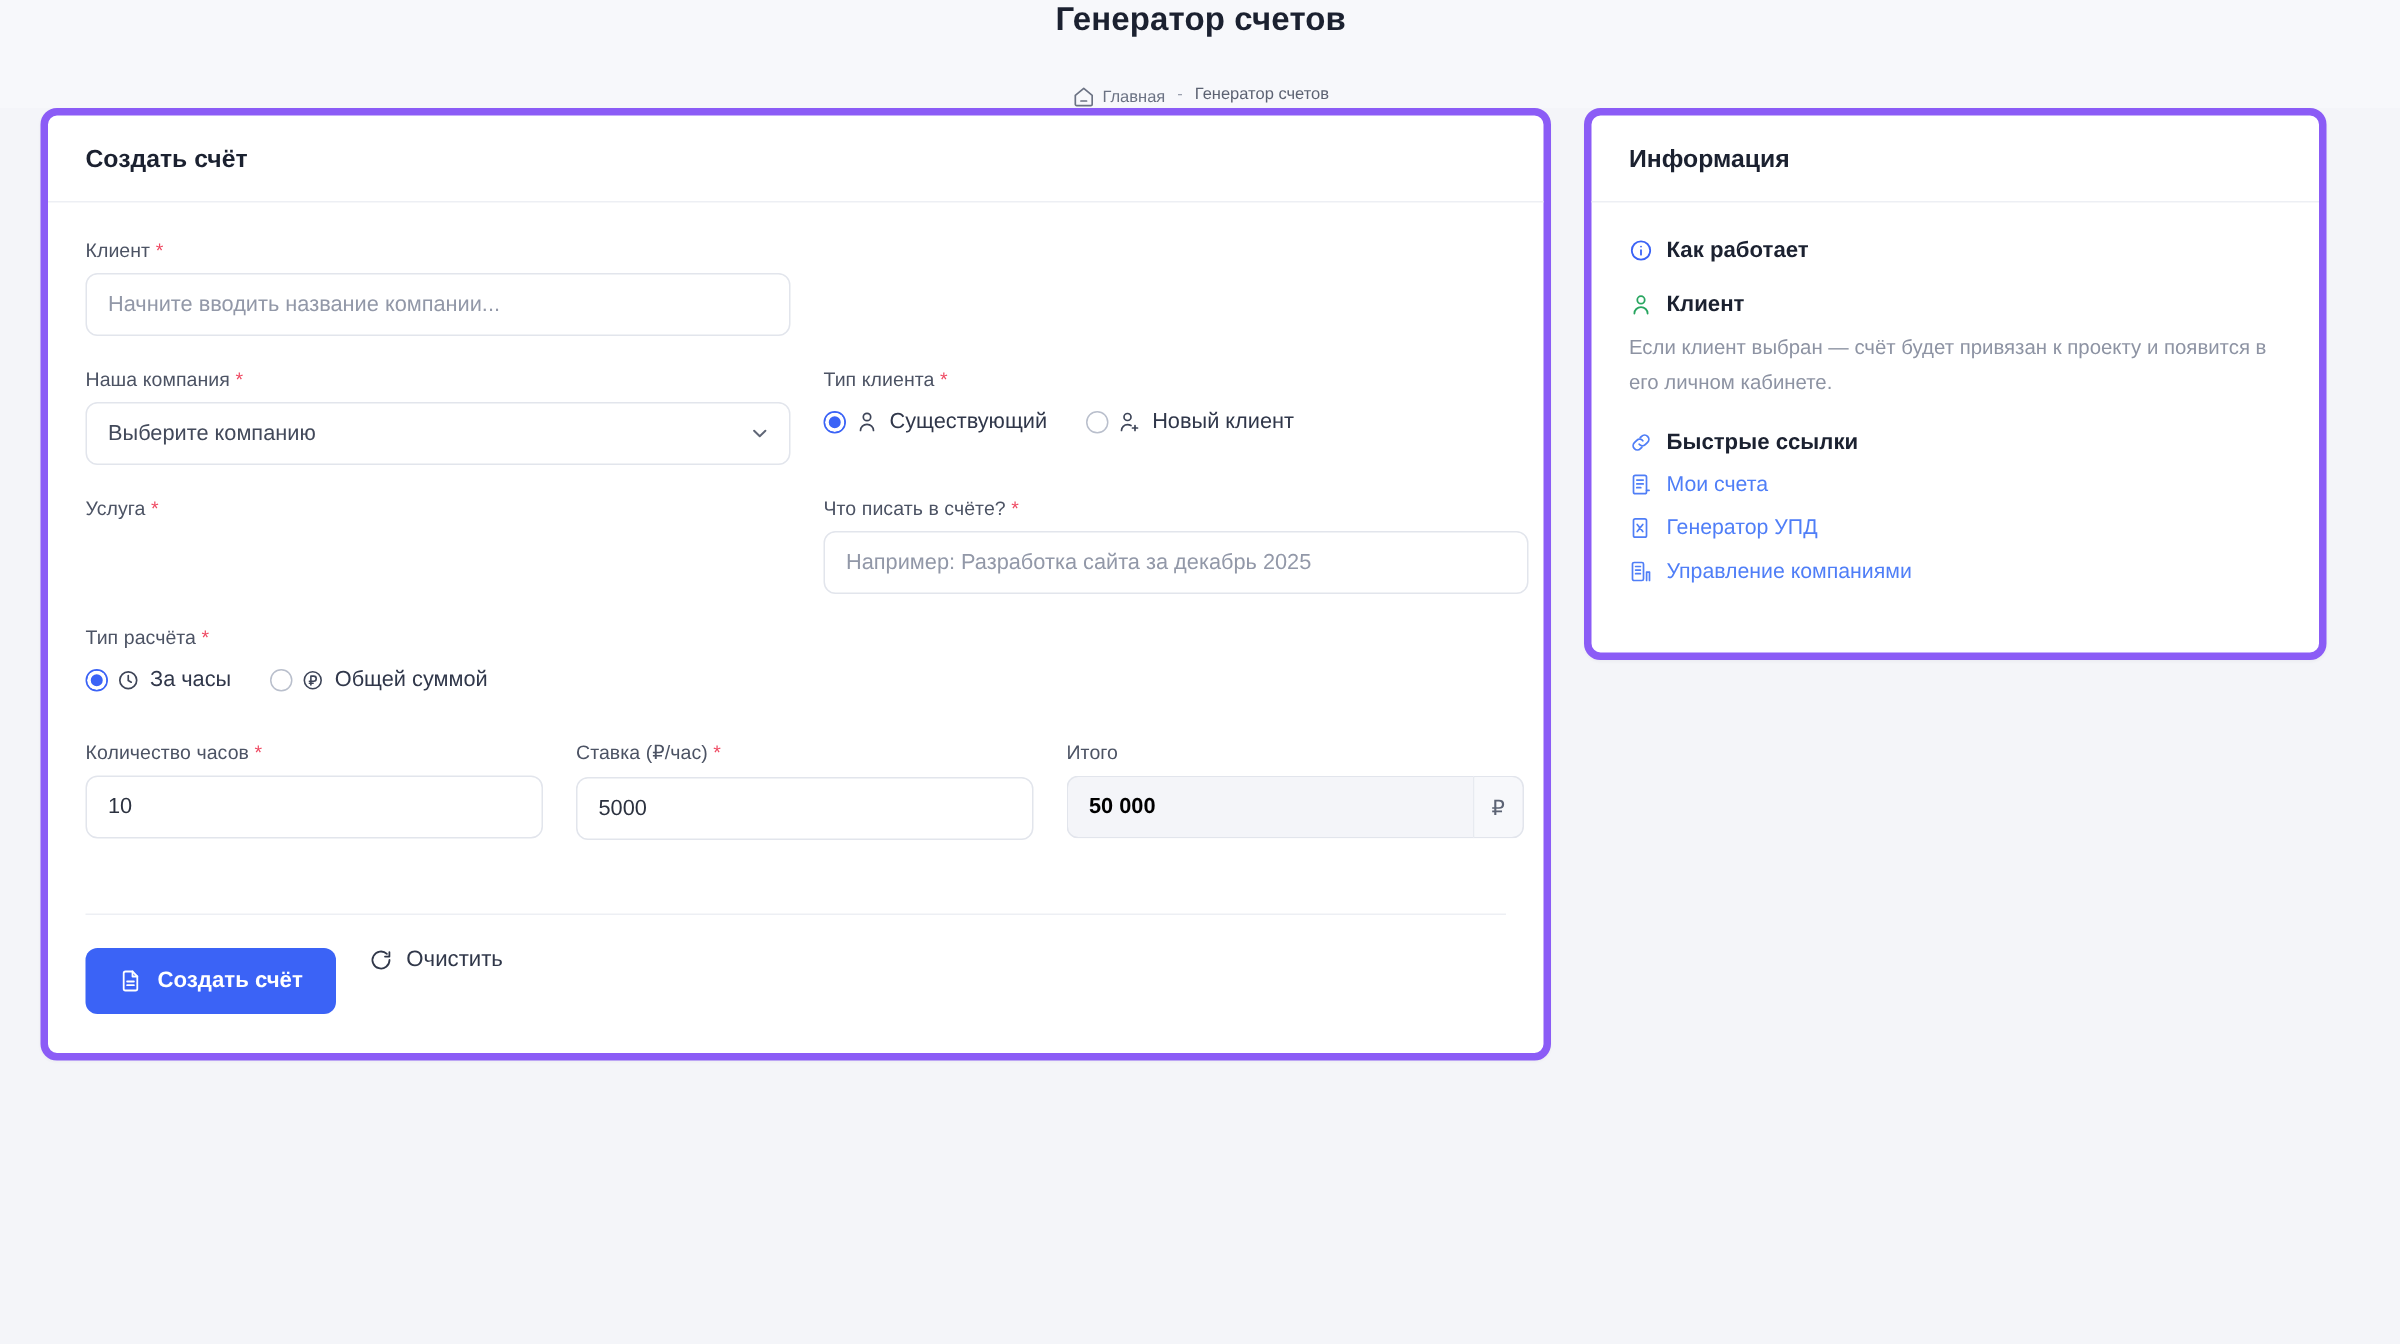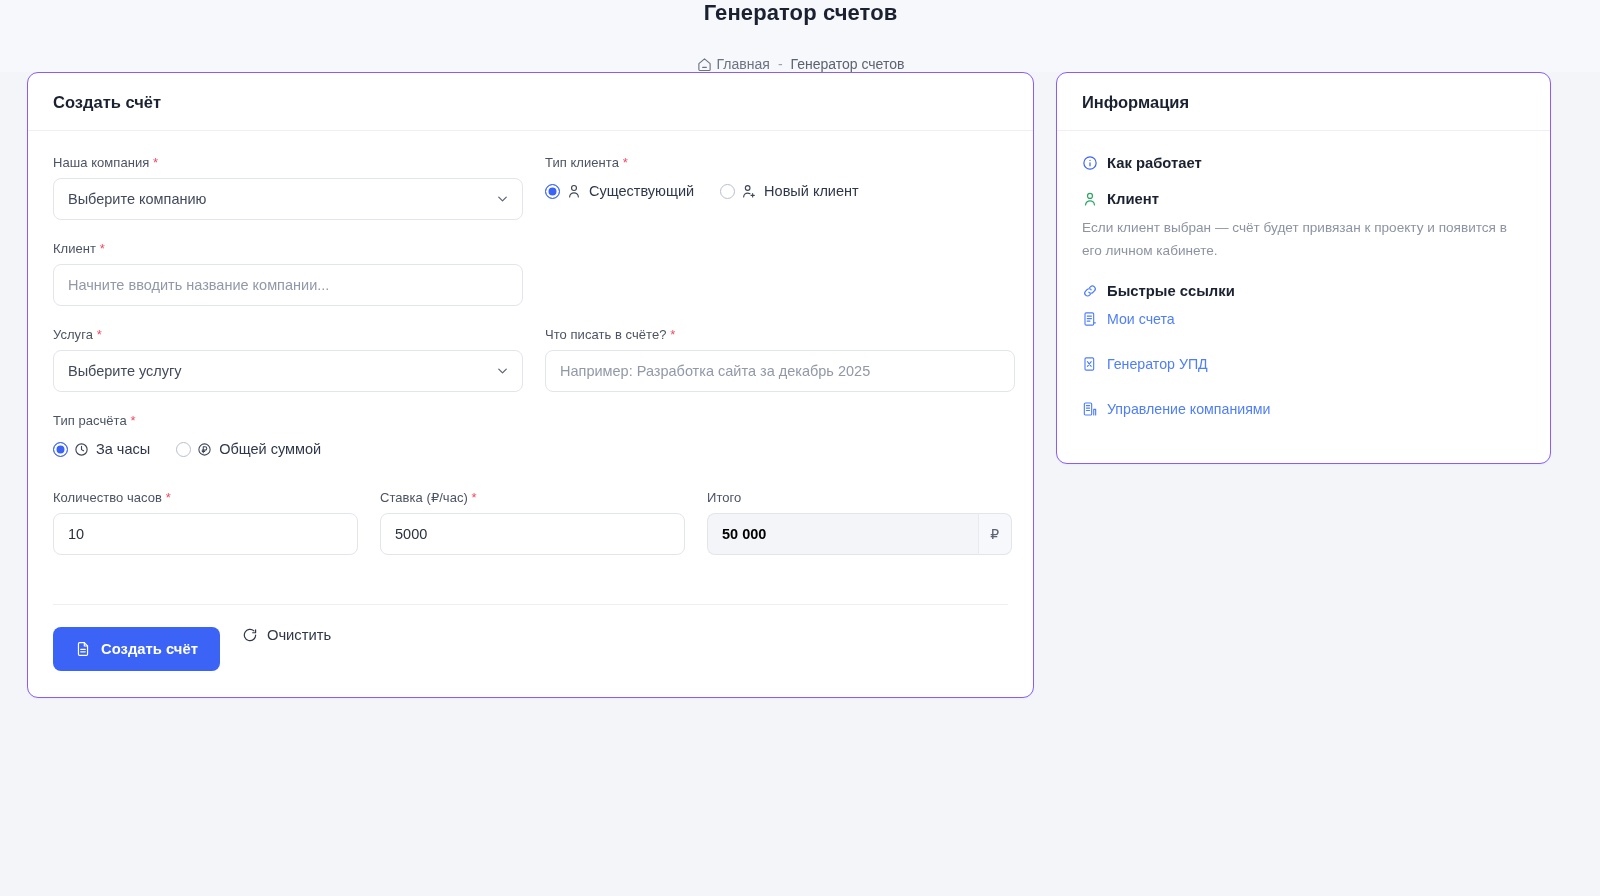--- a/index.html
+++ b/index.html
@@ -24,23 +24,23 @@
     flex-direction: column;
   }
   .page-title {
     font-size: 22px;
     font-weight: 700;
     letter-spacing: .1px;
     color: #1b2130;
   }
   .breadcrumb {
     display: flex;
-    align-items: flex-end;
+    align-items: flex-start;
     gap: 7px;
-    font-size: 14px;
+    font-size: 11px;
     color: #6b7283;
   }
   .breadcrumb .crumb-link {
     display: flex;
     align-items: center;
     gap: 5px;
     color: #6b7283;
     text-decoration: none;
   }
   .breadcrumb .sep { color: #9aa0ae; padding: 0 1px; }
@@ -48,21 +48,21 @@
 
   
   .layout {
     display: flex;
     gap: 22px;
     padding: 0 27px;
     align-items: flex-start;
   }
   .card {
     background: #ffffff;
-    border: 1px solid #8b5cf6;
+    border: 5px solid #8b5cf6;
     border-radius: 11px;
     box-shadow: 0 1px 2px rgba(20,25,45,.035);
   }
   .col-main { width: 1007px; }
   .col-side { width: 495px; }
 
   .card-header {
     padding: 20px 25px 18px;
     border-bottom: 1px solid #edeff4;
   }
@@ -233,21 +233,21 @@
   .info-head h3 {
     font-size: 14.8px;
     font-weight: 700;
     color: #1b2130;
   }
   .info-text {
     font-size: 13.6px;
     line-height: 1.72;
     color: #8d93a3;
   }
-  .qlinks { display: flex; flex-direction: column; gap: 29px; margin-top: 12px; }
+  .qlinks { display: flex; flex-direction: column; gap: 13px; margin-top: 12px; }
   .qlink {
     display: flex;
     align-items: center;
     gap: 9px;
     color: #4f7ef7;
     font-size: 14.2px;
     text-decoration: none;
   }
   .ic { display: flex; flex: 0 0 auto; }
   .ic-blue { color: #3b63f6; }
@@ -276,20 +276,31 @@
 </div>
 
 <div class="layout">
 
   <section class="card col-main">
     <div class="card-header">
       <h2>Создать счёт</h2>
     </div>
 
     <div class="card-body">
+
+      <div class="row2">
+        <div class="field">
+          <label class="fl">
+            <span>Клиент</span>
+            <span class="req">*</span>
+          </label>
+          <input class="control" type="text" placeholder="Начните вводить название компании..." style="">
+        </div>
+        <div></div>
+      </div>
 
       <div class="row2">
         <div class="field">
           <label class="fl">
             <span>Наша компания</span>
             <span class="req">*</span>
           </label>
           <div class="select-wrap">
             <select class="control">
               <option>Выберите компанию</option>
@@ -329,44 +340,23 @@
               </span>
               <span>Новый клиент</span>
             </div>
           </div>
         </div>
       </div>
 
       <div class="row2">
         <div class="field">
           <label class="fl">
-            <span>Клиент</span>
-            <span class="req">*</span>
-          </label>
-          <input class="control" type="text" placeholder="Начните вводить название компании..." style="">
-        </div>
-        <div></div>
-      </div>
-
-      <div class="row2">
-        <div class="field">
-          <label class="fl">
             <span>Услуга</span>
             <span class="req">*</span>
           </label>
-          <div class="select-wrap">
-            <select class="control">
-              <option>Выберите услугу</option>
-            </select>
-            <span class="chev">
-              <svg width="15" height="15" viewBox="0 0 24 24" fill="none" stroke="currentColor" stroke-width="2.1" stroke-linecap="round" stroke-linejoin="round">
-                  <path d="m6 9 6 6 6-6"></path>
-                </svg>
-            </span>
-          </div>
         </div>
 
         <div class="field">
           <label class="fl">
             <span>Что писать в счёте?</span>
             <span class="req">*</span>
           </label>
           <input class="control" type="text" placeholder="Например: Разработка сайта за декабрь 2025" style="">
         </div>
       </div>

